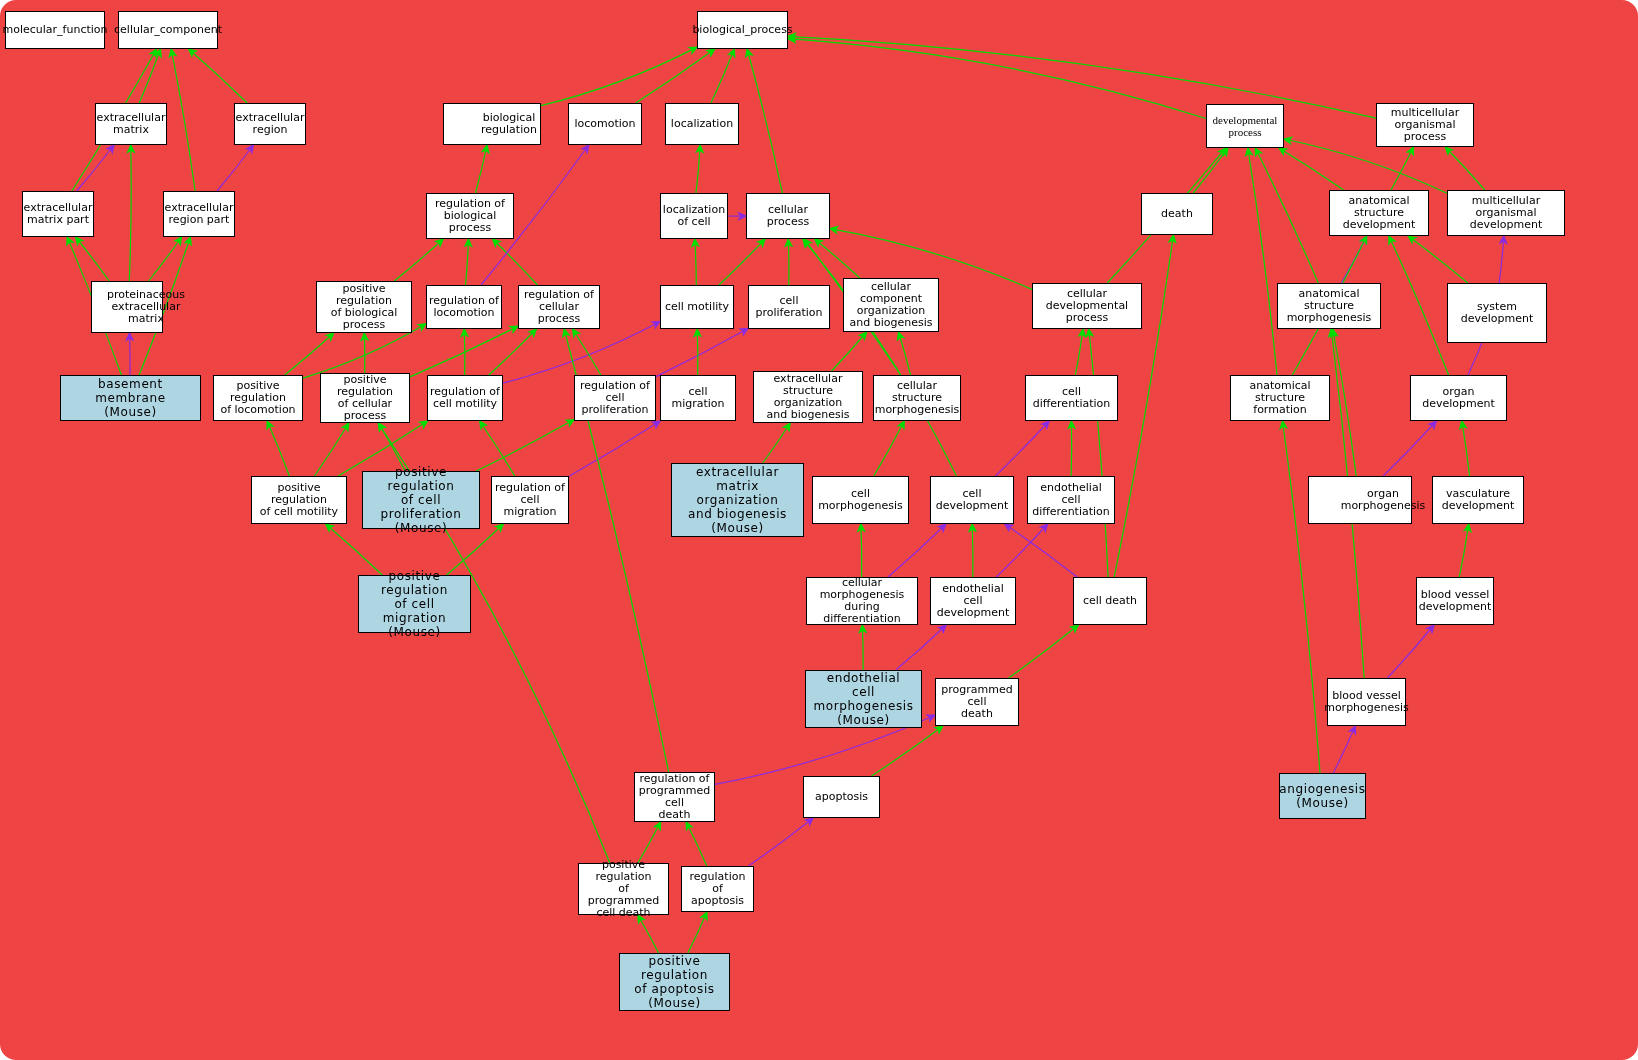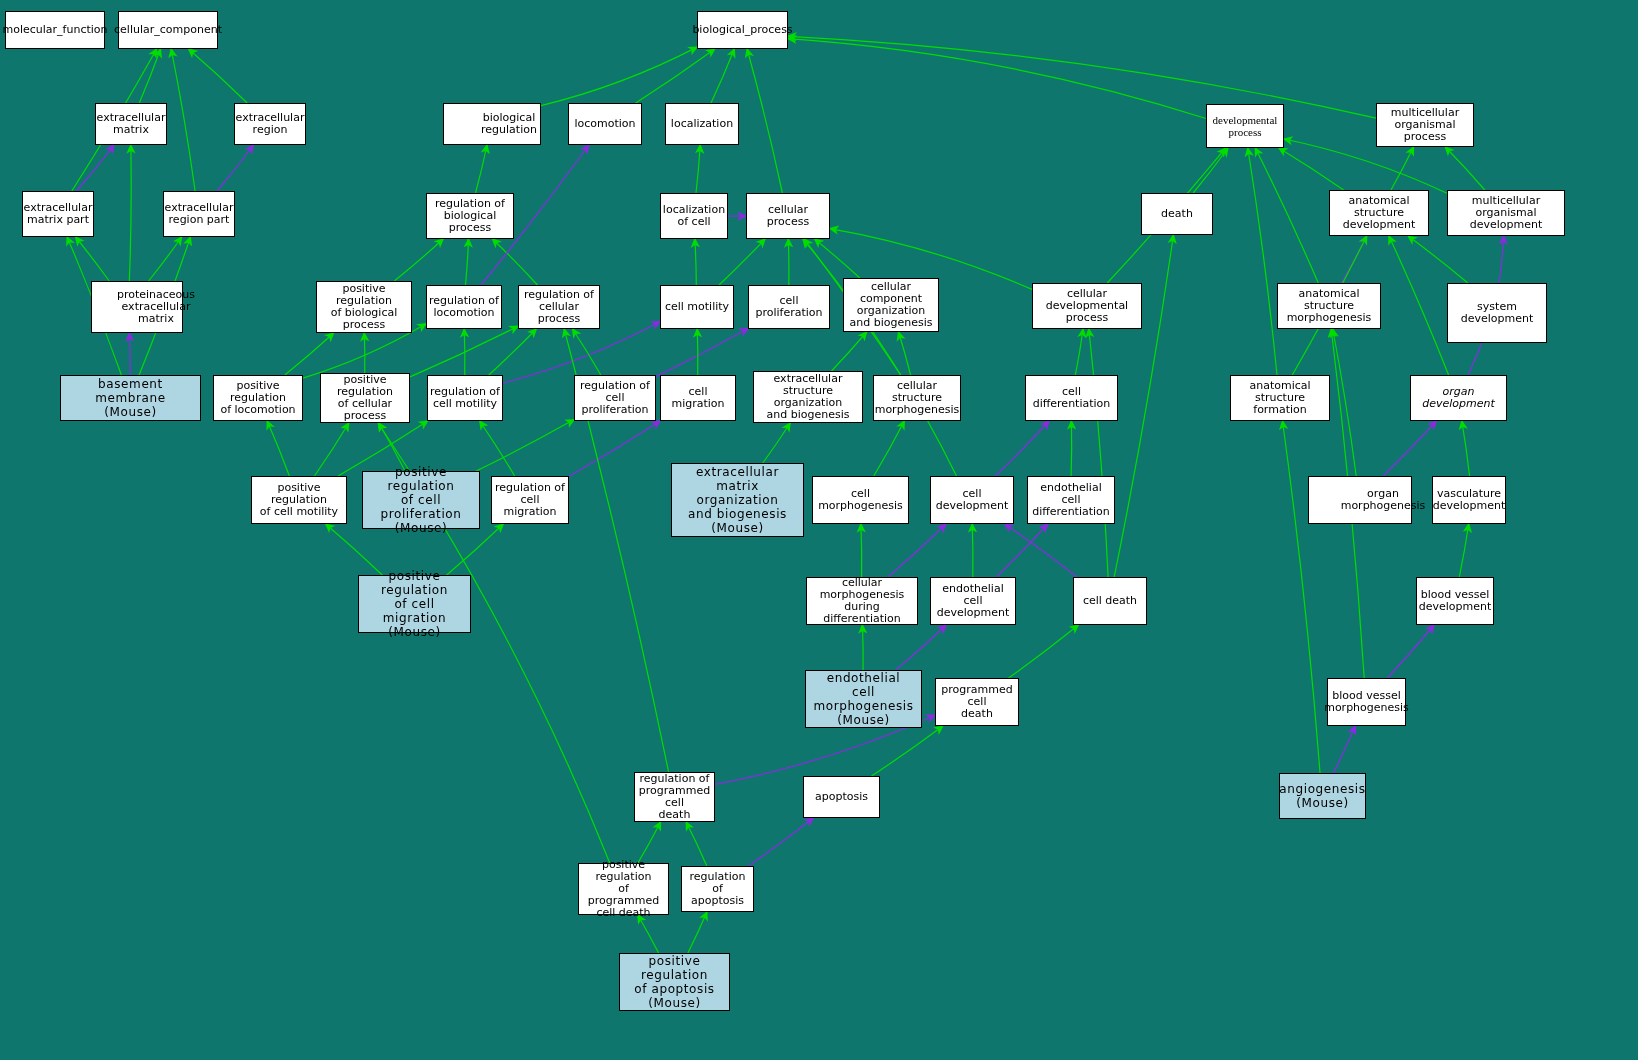--- a/index.html
+++ b/index.html
@@ -1,18 +1,18 @@
 <!DOCTYPE html>
 <html><head>
 <meta charset="utf-8">
 <title>GO DAG</title>
 <style>
   html,body{margin:0;padding:0;background:#ffffff;}
   body{font-family:"DejaVu Sans", sans-serif;}
-  #canvas{position:relative;width:1638px;height:1060px;background:#0f766e;overflow:hidden;}
+  #canvas{position:relative;width:1638px;height:1060px;background:#ef4444;overflow:hidden;border-radius:16px;}
   #edge-layer{position:absolute;left:0;top:0;width:1638px;height:1060px;pointer-events:none;}
   .node{
     position:absolute;
     box-sizing:border-box;
     border:1px solid #000000;
     background:#ffffff;
     display:flex;
     align-items:center;
     justify-content:center;
     text-align:center;
@@ -167,21 +167,21 @@
       <div class="node" style="left: 426px; top: 193px; width: 88px; height: 46px;">regulation of
 biological process</div>
       <div class="node" style="left: 660px; top: 193px; width: 68px; height: 46px;">localization
 of cell</div>
       <div class="node" style="left: 746px; top: 193px; width: 84px; height: 46px;">cellular process</div>
       <div class="node" style="left: 1141px; top: 193px; width: 72px; height: 42px;">death</div>
       <div class="node" style="left: 1329px; top: 190px; width: 100px; height: 46px;">anatomical structure
 development</div>
       <div class="node" style="left: 1447px; top: 190px; width: 118px; height: 46px;">multicellular
 organismal development</div>
-      <div class="node" style="left: 91px; top: 281px; width: 92px; height: 52px; padding-left: 40px;">proteinaceous
+      <div class="node" style="left: 91px; top: 281px; width: 72px; height: 52px; padding-left: 40px;">proteinaceous
 extracellular
 matrix</div>
       <div class="node" style="left: 316px; top: 281px; width: 96px; height: 52px;">positive regulation
 of biological
 process</div>
       <div class="node" style="left: 426px; top: 285px; width: 76px; height: 44px;">regulation of
 locomotion</div>
       <div class="node" style="left: 518px; top: 285px; width: 82px; height: 44px;">regulation of
 cellular process</div>
       <div class="node" style="left: 660px; top: 285px; width: 74px; height: 44px;">cell motility</div>
@@ -205,40 +205,40 @@
 cell proliferation</div>
       <div class="node" style="left: 660px; top: 375px; width: 76px; height: 46px;">cell migration</div>
       <div class="node" style="left: 753px; top: 371px; width: 110px; height: 52px;">extracellular
 structure organization
 and biogenesis</div>
       <div class="node" style="left: 873px; top: 375px; width: 88px; height: 46px;">cellular structure
 morphogenesis</div>
       <div class="node" style="left: 1025px; top: 375px; width: 93px; height: 46px;">cell differentiation</div>
       <div class="node" style="left: 1230px; top: 375px; width: 100px; height: 46px;">anatomical structure
 formation</div>
-      <div class="node" style="left: 1410px; top: 375px; width: 97px; height: 46px; font-style: italic;">organ development</div>
+      <div class="node" style="left: 1410px; top: 375px; width: 97px; height: 46px;">organ development</div>
       <div class="node hl" style="left: 60px; top: 375px; width: 141px; height: 46px;">basement membrane
 (Mouse)</div>
       <div class="node" style="left: 251px; top: 476px; width: 96px; height: 48px;">positive regulation
 of cell motility</div>
       <div class="node hl" style="left: 362px; top: 471px; width: 118px; height: 58px;">positive regulation
 of cell proliferation
 (Mouse)</div>
       <div class="node" style="left: 491px; top: 476px; width: 78px; height: 48px;">regulation of
 cell migration</div>
       <div class="node hl" style="left: 671px; top: 463px; width: 133px; height: 74px;">extracellular
 matrix organization
 and biogenesis
 (Mouse)</div>
       <div class="node" style="left: 812px; top: 476px; width: 97px; height: 48px;">cell morphogenesis</div>
       <div class="node" style="left: 930px; top: 476px; width: 84px; height: 48px;">cell development</div>
       <div class="node" style="left: 1027px; top: 476px; width: 88px; height: 48px;">endothelial
 cell differentiation</div>
       <div class="node" style="left: 1308px; top: 476px; width: 104px; height: 48px; padding-left: 48px;">organ morphogenesis</div>
-      <div class="node" style="left: 1432px; top: 476px; width: 74px; height: 48px; text-align: center;">vasculature
+      <div class="node" style="left: 1432px; top: 476px; width: 92px; height: 48px; text-align: center;">vasculature
 development</div>
       <div class="node hl" style="left: 358px; top: 575px; width: 113px; height: 58px;">positive regulation
 of cell migration
 (Mouse)</div>
       <div class="node" style="left: 806px; top: 577px; width: 112px; height: 48px;">cellular morphogenesis
 during differentiation</div>
       <div class="node" style="left: 930px; top: 577px; width: 86px; height: 48px;">endothelial
 cell development</div>
       <div class="node" style="left: 1073px; top: 577px; width: 74px; height: 48px;">cell death</div>
       <div class="node" style="left: 1416px; top: 577px; width: 78px; height: 48px;">blood vessel

